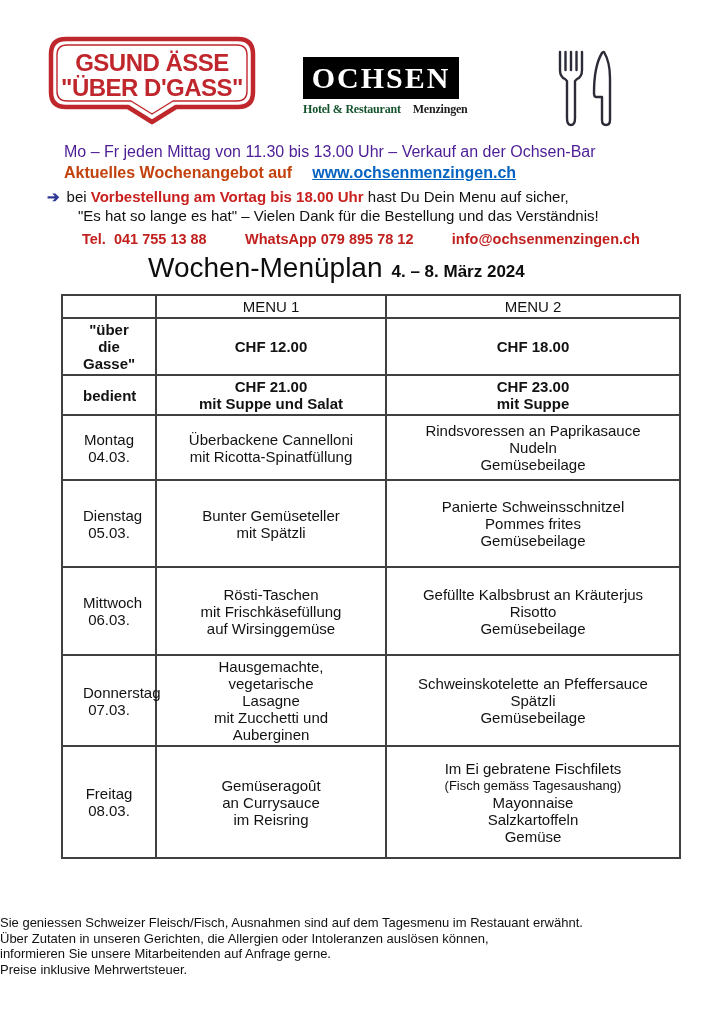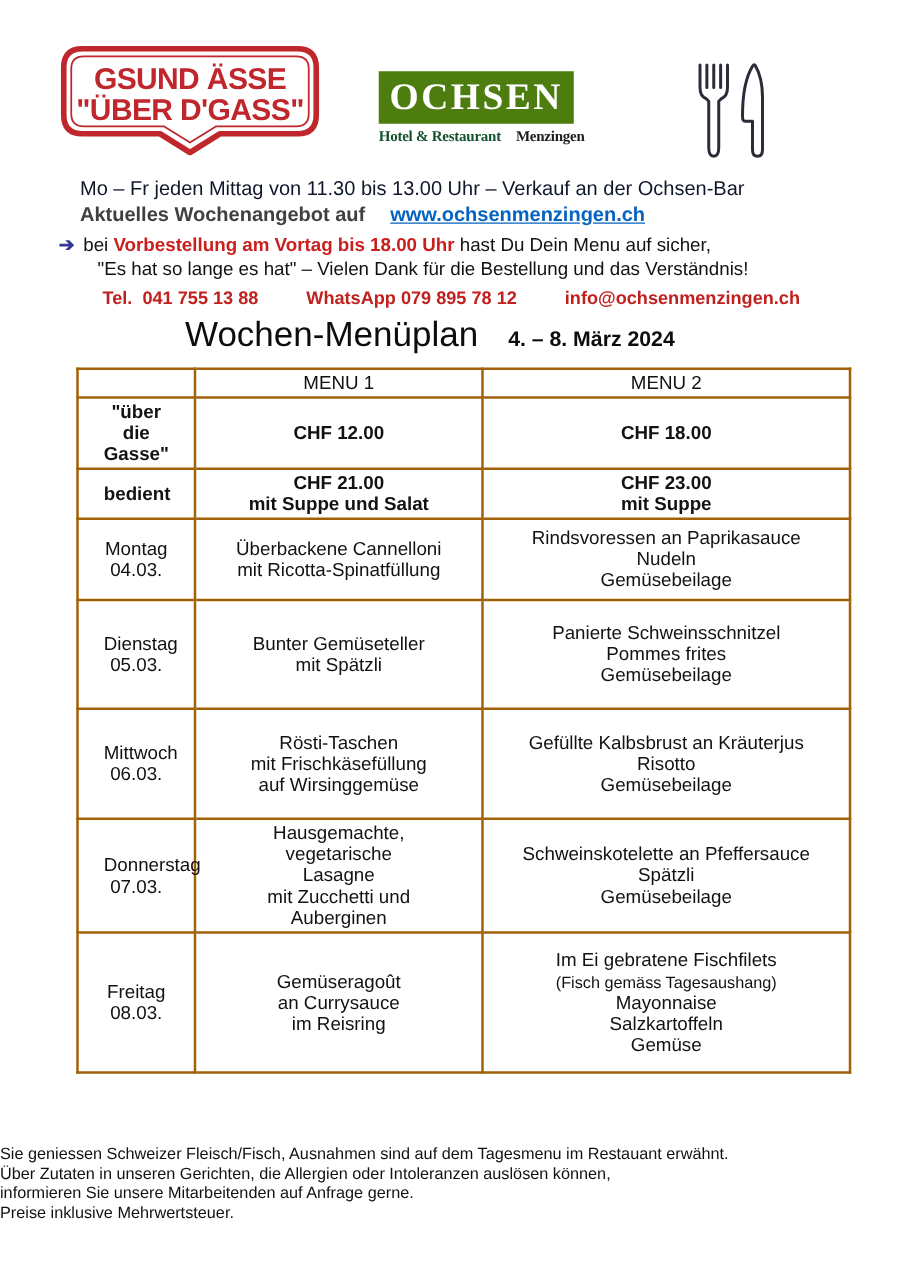--- a/index.html
+++ b/index.html
@@ -6,54 +6,54 @@
   body{font-family:"Liberation Sans", sans-serif;color:#111;}
   .page{position:relative;width:721px;height:1020px;background:#fff;overflow:hidden;}
 
   
   .badge{position:absolute;left:48px;top:36px;width:208px;height:90px;}
   .badge svg{display:block;}
   .badge text{font-family:"Liberation Sans",sans-serif;font-weight:bold;fill:#c0272d;letter-spacing:-0.5px;}
 
   
   .brand{position:absolute;left:303px;top:57px;width:156px;text-align:center;}
-  .brand-banner{background:#4d7c0f;height:42px;display:flex;align-items:center;justify-content:center;}
+  .brand-banner{background:#000000;height:42px;display:flex;align-items:center;justify-content:center;}
   .brand-name{color:#fff;font-family:"Liberation Serif",serif;font-weight:bold;font-size:30px;letter-spacing:2px;}
   .brand-sub{margin-top:3px;font-family:"Liberation Serif",serif;font-weight:bold;font-size:12px;letter-spacing:-0.2px;white-space:nowrap;}
   .brand-sub .part1{color:#14532d;}
   .brand-sub .part2{color:#1c1c1c;margin-left:12px;}
 
   
   .cutlery{position:absolute;left:552px;top:50px;}
 
   
   .intro{position:absolute;left:64px;top:142px;width:620px;font-size:16px;line-height:19px;}
-  .intro .l1{color:#0f172a;}
+  .intro .l1{color:#4c1d95;}
   .intro .l2{margin-top:2px;font-weight:bold;}
-  .intro .l2 .label{color:#404040;}
+  .intro .l2 .label{color:#c2410c;}
   .intro .l2 a{color:#0563c1;text-decoration:underline;margin-left:20px;}
   .intro .l3{margin-top:5px;margin-left:-17px;font-size:15px;}
   .intro .l3 .arrow{color:#303a96;font-weight:bold;margin-right:7px;}
   .intro .l3 .hl{color:#c8201e;font-weight:bold;}
   .intro .l4{margin-left:14px;font-size:15px;}
 
   
   .contact{position:absolute;left:82px;top:231px;width:558px;display:flex;justify-content:space-between;
            color:#c0201e;font-weight:bold;font-size:14.5px;}
   .contact span{white-space:pre;}
 
   
-  .title{position:absolute;left:148px;top:252px;display:flex;align-items:baseline;gap:24px;}
+  .title{position:absolute;left:148px;top:252px;display:flex;align-items:baseline;gap:9px;}
   .title .main{font-size:28px;color:#0d0d0d;}
   .title .range{font-size:17px;font-weight:bold;color:#0d0d0d;}
 
   
   table.menu{position:absolute;left:61px;top:294px;width:618px;border-collapse:collapse;table-layout:fixed;
              font-size:15px;line-height:17px;color:#121212;}
-  table.menu td{border:2px solid #a16207;vertical-align:middle;padding:2px 20px;text-align:center;}
+  table.menu td{border:2px solid #404040;vertical-align:middle;padding:2px 20px;text-align:center;}
   td.daycell{text-align:left;padding-left:6px;}
   .r-head{height:22px;}
   .r-p1{height:49px;}
   .r-p2{height:34px;}
   .r-d0{height:65px;}
   .r-d1{height:87px;}
   .r-d2{height:88px;}
   .r-d3{height:64px;}
   .r-d4{height:112px;}
   .b{font-weight:bold;}

